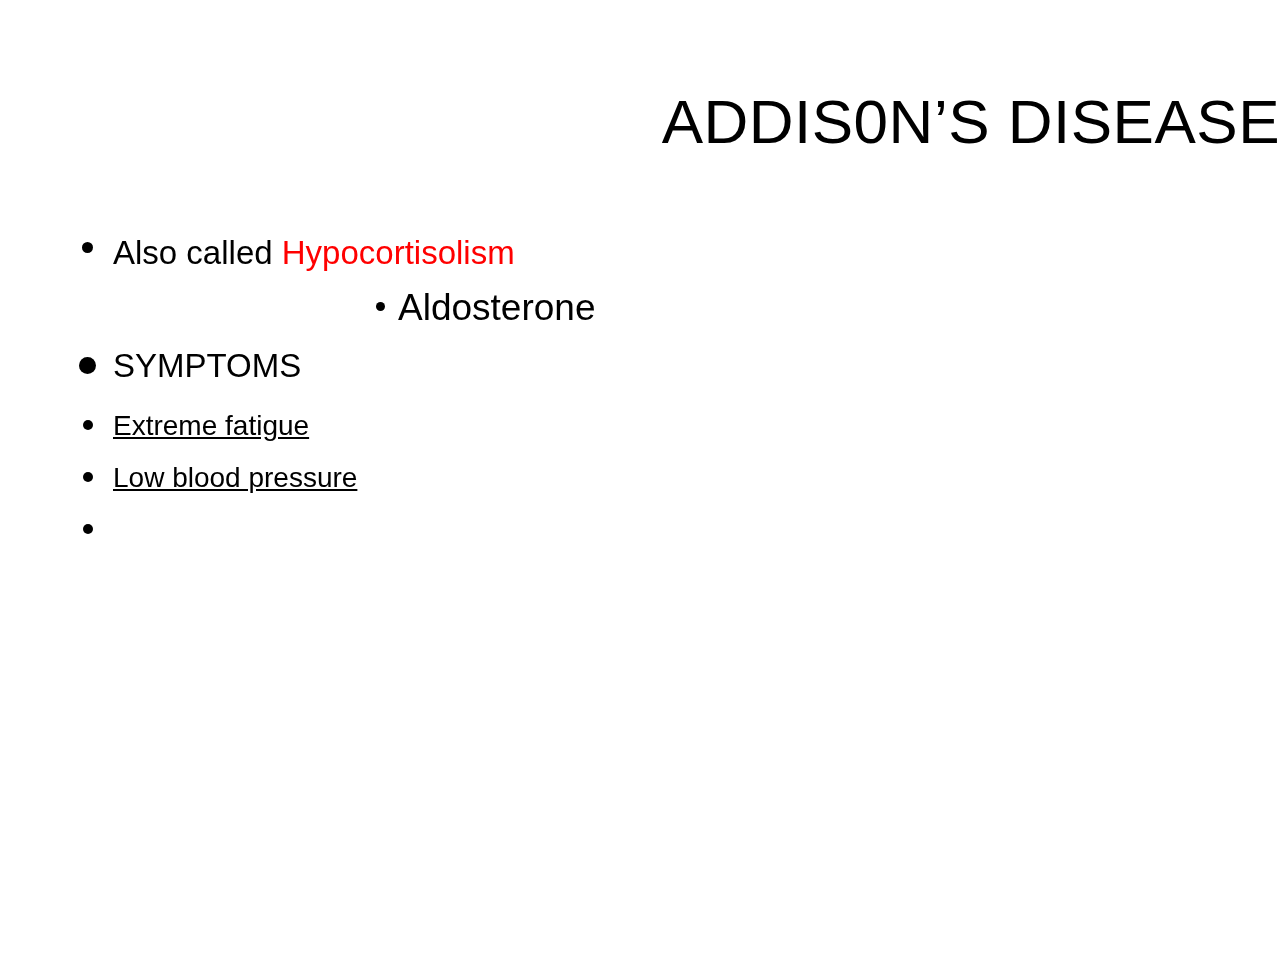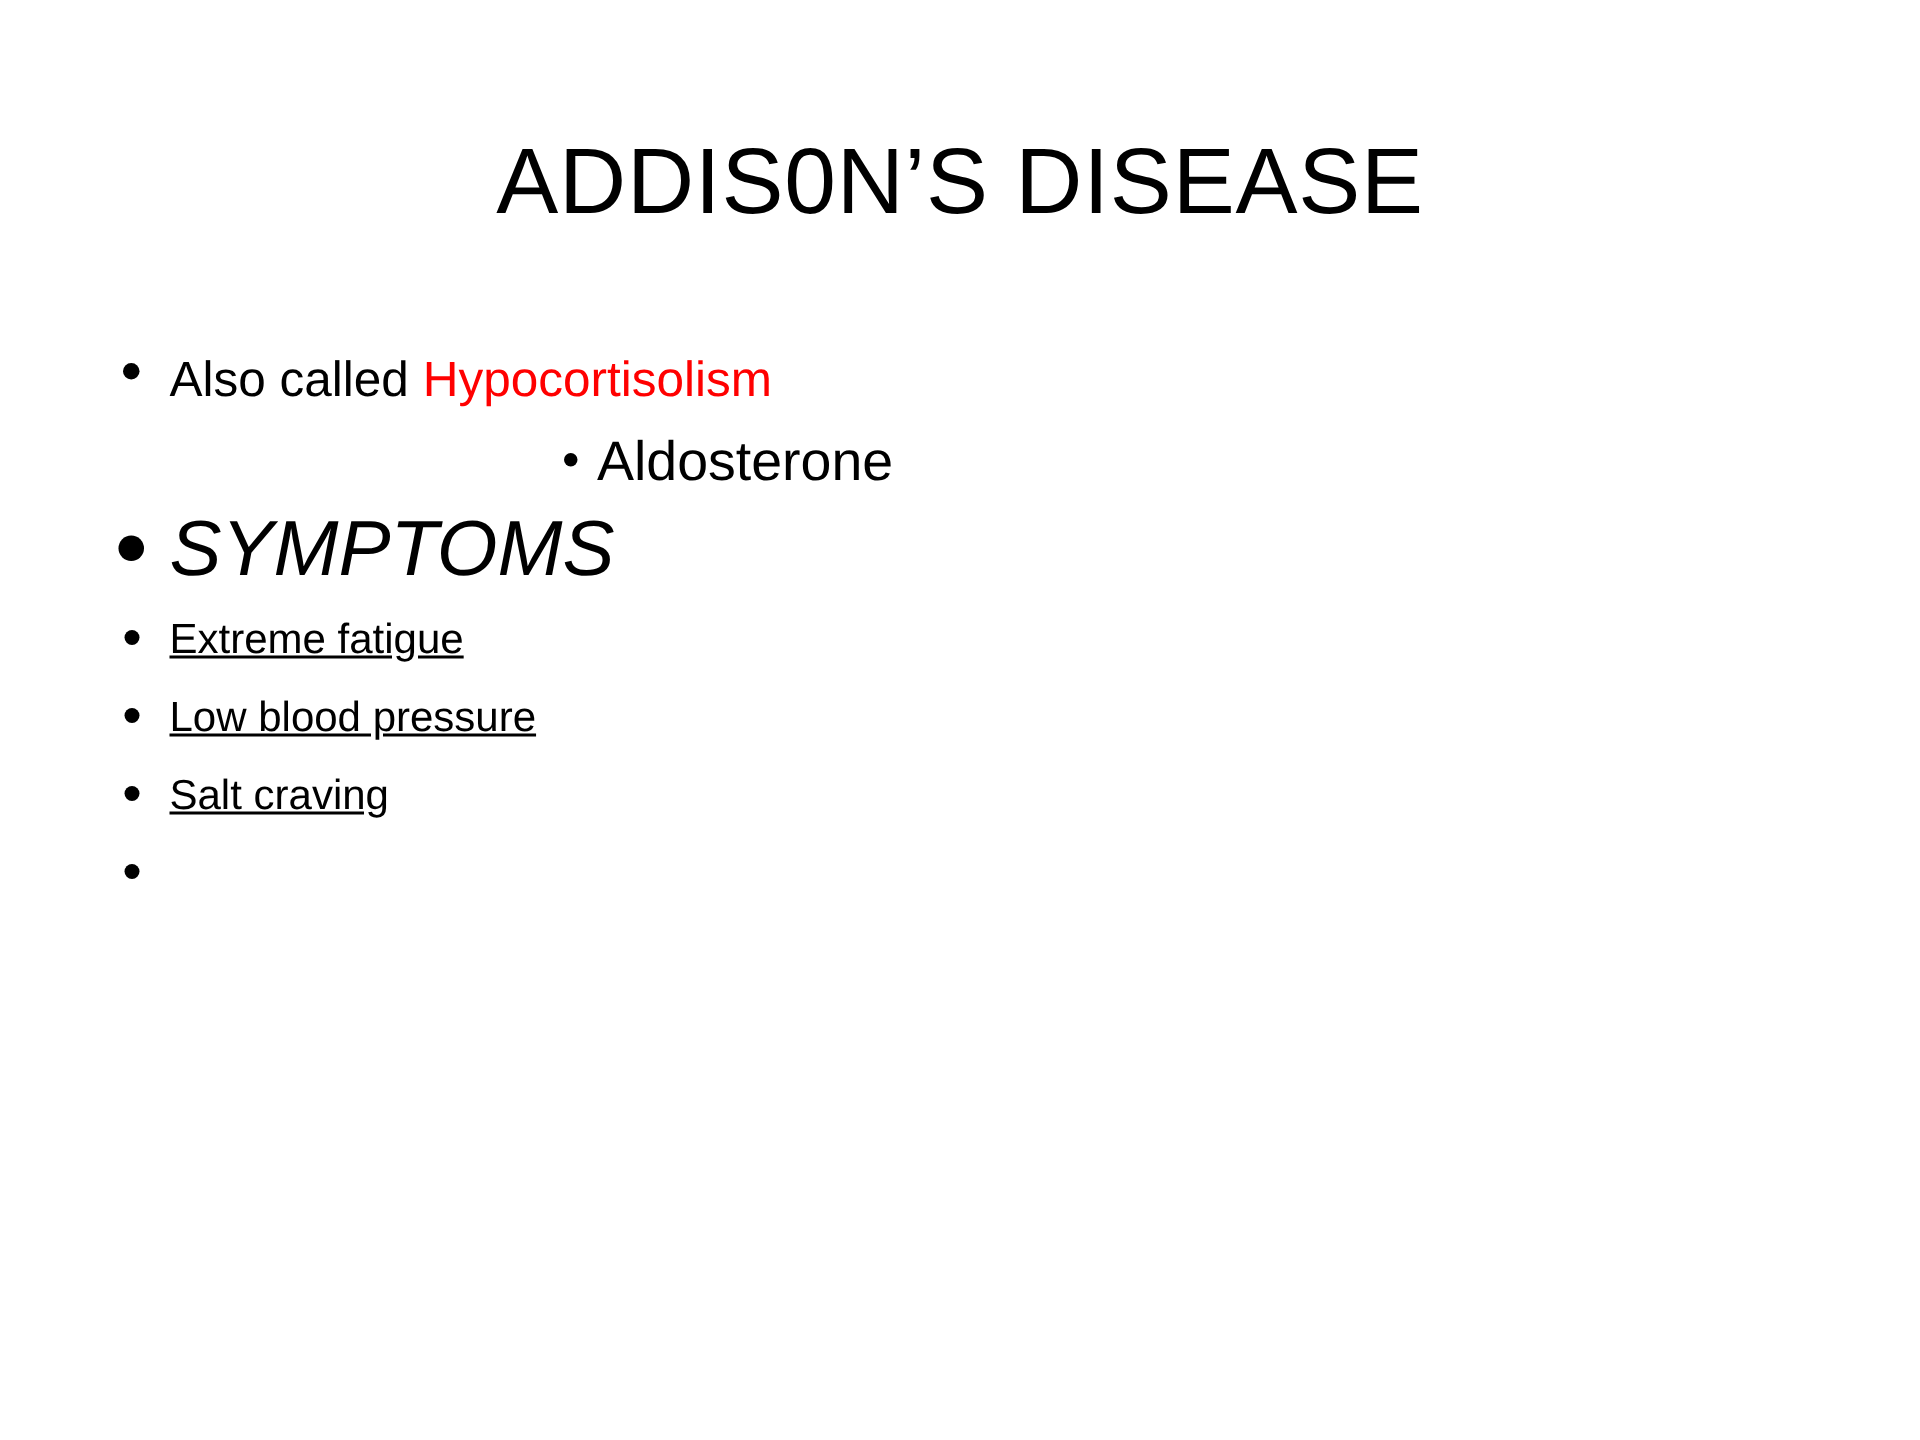--- a/index.html
+++ b/index.html
@@ -18,21 +18,21 @@
     color: #000000;
     -webkit-font-smoothing: antialiased;
   }
 
   
   .slide-title {
     position: absolute;
     left: 0;
     top: 86px;
     width: 1280px;
-    text-align: center;
+    text-align: right;
     font-size: 62px;
     line-height: 72px;
     font-weight: 400;
     letter-spacing: 0.5px;
     color: #000000;
     white-space: nowrap;
   }
 
   
   .body-block {
@@ -112,23 +112,22 @@
   }
   .row-symptoms .marker {
     left: 79px;
     top: 18px;
     width: 17px;
     height: 17px;
     border-radius: 50%;
     background: #000000;
   }
   .row-symptoms .btext {
-    font-size: 52px;
+    font-size: 33px;
     line-height: 54px;
-    font-style: italic;
   }
 
   
   .row-sym {
     position: relative;
     height: 52px;
     padding-left: 113px;
   }
   .row-sym .marker {
     left: 83px;
@@ -174,23 +173,19 @@
       <span class="btext">Extreme fatigue</span>
     </div>
 
 
 
     <div class="bullet-row row-sym">
       <span class="marker"></span>
       <span class="btext">Low blood pressure</span>
     </div>
 
-    <div class="bullet-row row-sym">
-      <span class="marker"></span>
-      <span class="btext">Salt craving</span>
-    </div>
 
     <div class="bullet-row row-sym">
       <span class="marker"></span>
     </div>
 
   </div>
 </div>
 
 </body></html>

